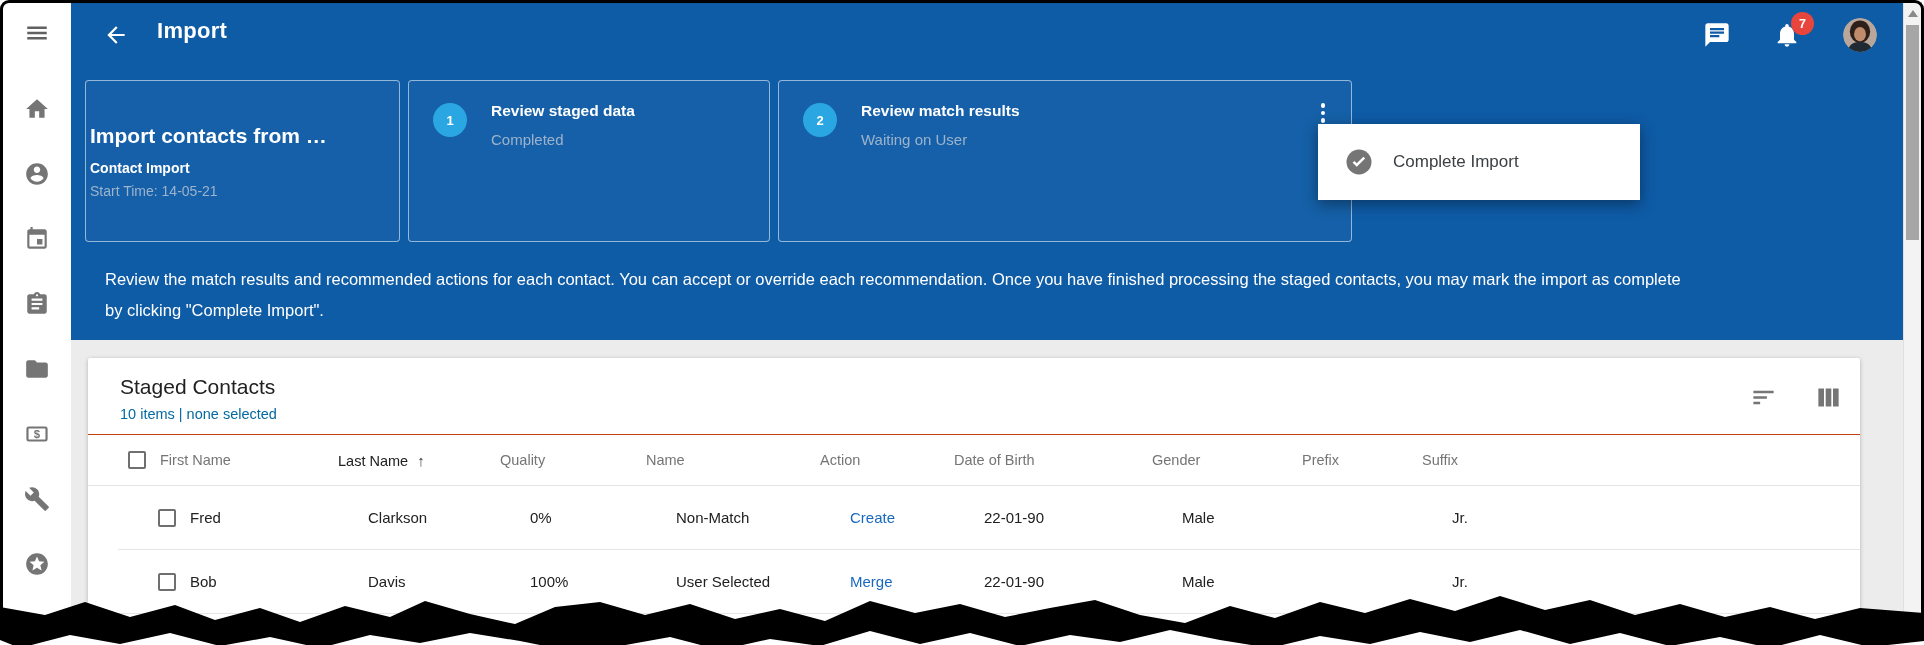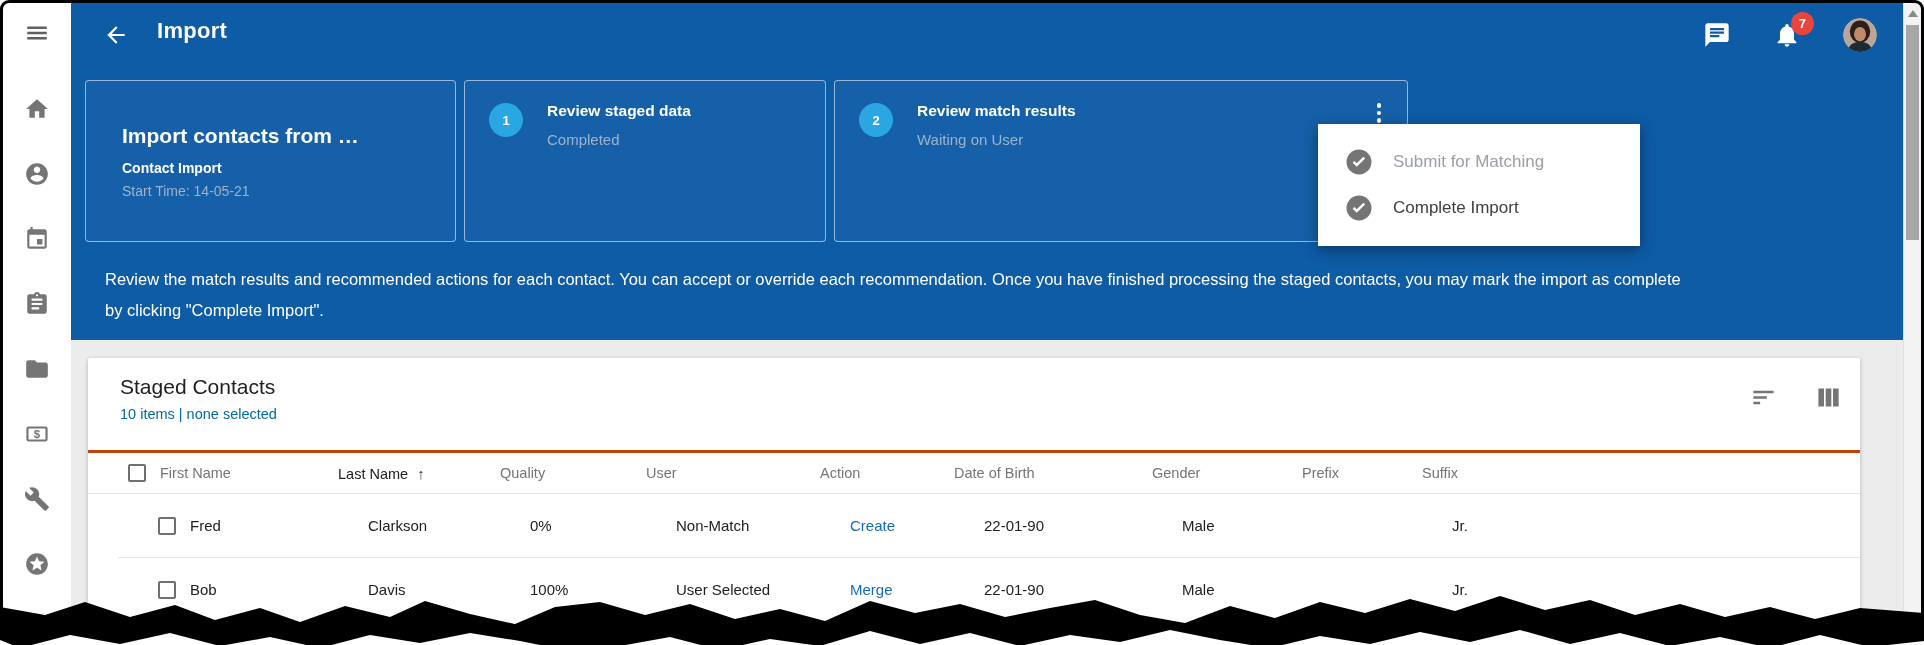--- a/index.html
+++ b/index.html
@@ -37,21 +37,21 @@
   .bell-wrap{position:relative;}
   .badge{position:absolute;top:-9px;right:-13px;width:23px;height:23px;border-radius:50%;
          background:var(--red);color:#fff;font-size:12.5px;font-weight:bold;
          display:flex;align-items:center;justify-content:center;}
   .avatar{width:34px;height:34px;border-radius:50%;overflow:hidden;display:block;}
 
   
   .cards{display:flex;gap:8px;margin:13px 0 0 14px;}
   .card{height:162px;border:1px solid rgba(255,255,255,.55);border-radius:4px;
         background:rgba(255,255,255,.03);}
-  .card-import{width:371px;display:flex;flex-direction:column;justify-content:center;padding:0 36px;}
+  .card-import{width:315px;display:flex;flex-direction:column;justify-content:center;padding:0 4px;}
   .card-import h2{font-size:21px;font-weight:bold;color:#fff;margin:0 0 10px;white-space:nowrap;overflow:hidden;}
   .card-line{font-size:14px;color:#fff;font-weight:bold;margin-top:2px;}
   .card-line.muted{color:var(--mutedblue);font-weight:normal;margin-top:7px;}
   .card.step{width:362px;display:flex;padding:18px 0 0 24px;position:relative;}
   .card.step.wide{width:574px;}
   .step-badge{width:34px;height:34px;border-radius:50%;background:var(--stepblue);color:#fff;
               font-size:13px;font-weight:bold;display:flex;align-items:center;justify-content:center;
               flex:none;margin-top:4px;}
   .step-text{margin-left:24px;padding-top:3px;}
   .step-title{font-size:15.5px;font-weight:bold;color:#fff;}
@@ -67,21 +67,21 @@
          border-radius:2px;box-shadow:0 1px 4px rgba(0,0,0,.25);}
   .panel-head{position:relative;padding:17px 0 12px 32px;}
   .panel-title{font-size:21px;color:#212121;font-weight:normal;margin:0;}
   .panel-summary{font-size:14.5px;color:#0369a1;margin-top:7px;}
   .panel-actions{position:absolute;right:18px;top:26px;display:flex;gap:38px;}
   .pa-ic{width:27px;height:27px;fill:var(--icongray);display:block;}
 
   .thead,.trow{display:grid;
     grid-template-columns:32px 178px 162px 146px 174px 134px 198px 150px 120px auto;
     align-items:center;padding-left:40px;}
-  .thead{height:44px;margin-top:16px;border-top:3px solid #c2410c;border-bottom:1px solid #e4e4e4;}
+  .thead{height:52px;border-top:1px solid #c2410c;border-bottom:1px solid #e4e4e4;}
   .trow{height:64px;border-bottom:1px solid #e6e6e6;margin-left:30px;}
   .th{font-size:14.5px;color:#757575;}
   .th.sorted{color:#212121;}
   .th .arrow{margin-left:9px;color:#424242;font-size:15px;}
   .td{font-size:15px;color:#212121;}
   .td .link{color:var(--link);}
   .cb{width:18px;height:18px;border:2px solid #6f6f6f;border-radius:2px;}
 
   
   .menu-pop{position:absolute;left:1318px;top:124px;width:322px;padding:15px 0;background:#fff;
@@ -247,21 +247,21 @@
                   <rect x="16" y="4" width="5" height="16"></rect>
                 </svg>
             </button>
           </div>
         </div>
         <div class="thead" id="thead">
             <div class="cb"></div>
             <div class="th"><span>First Name</span></div>
             <div class="th sorted"><span>Last Name</span><span class="arrow">↑</span></div>
             <div class="th"><span>Quality</span></div>
-            <div class="th"><span>User</span></div>
+            <div class="th"><span>Name</span></div>
             <div class="th"><span>Action</span></div>
             <div class="th"><span>Date of Birth</span></div>
             <div class="th"><span>Gender</span></div>
             <div class="th"><span>Prefix</span></div>
             <div class="th"><span>Suffix</span></div>
           </div>
         <div id="tbody">
             <div class="trow">
               <div class="cb"></div>
               <div class="td">Fred</div>
@@ -285,29 +285,20 @@
               <div class="td">Male</div>
               <div class="td"></div>
               <div class="td">Jr.</div>
             </div>
           </div>
       </div>
     </div>
   </div>
 
   <div class="menu-pop">
-      <div class="menu-item disabled">
-        <span class="mi-ic">
-          <svg viewBox="0 0 24 24">
-            <circle cx="12" cy="12" r="10" fill="#757575"></circle>
-            <path d="M10.2 15.8l-3.3-3.3 1.4-1.4 1.9 1.9 5.3-5.3 1.4 1.4z" fill="#fff"></path>
-          </svg>
-        </span>
-        <span class="label">Submit for Matching</span>
-      </div>
       <div class="menu-item">
         <span class="mi-ic">
           <svg viewBox="0 0 24 24">
             <circle cx="12" cy="12" r="10" fill="#757575"></circle>
             <path d="M10.2 15.8l-3.3-3.3 1.4-1.4 1.9 1.9 5.3-5.3 1.4 1.4z" fill="#fff"></path>
           </svg>
         </span>
         <span class="label">Complete Import</span>
       </div>
     </div>

